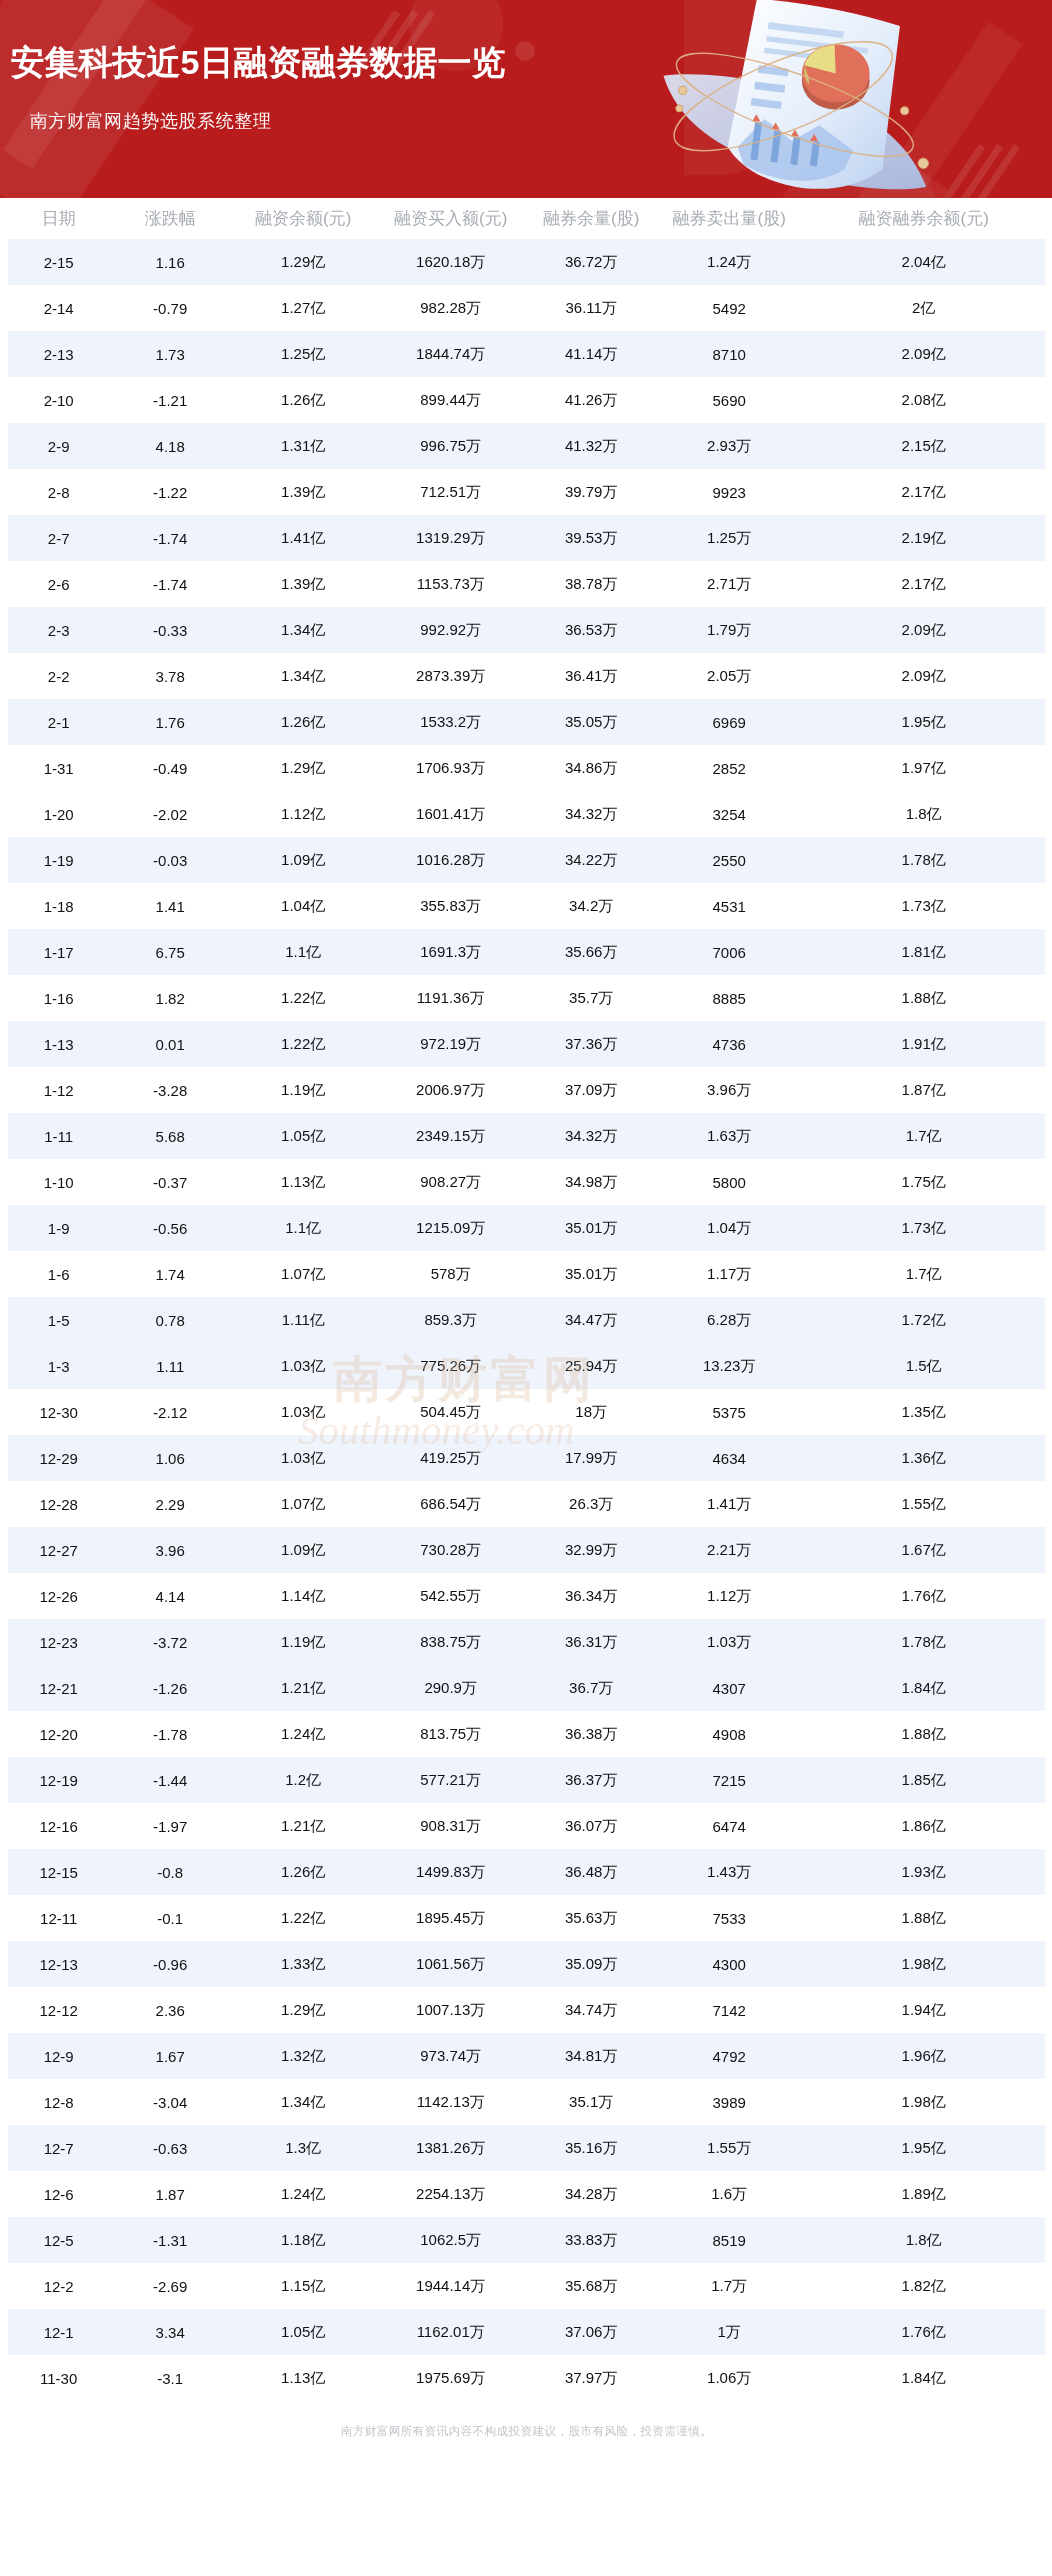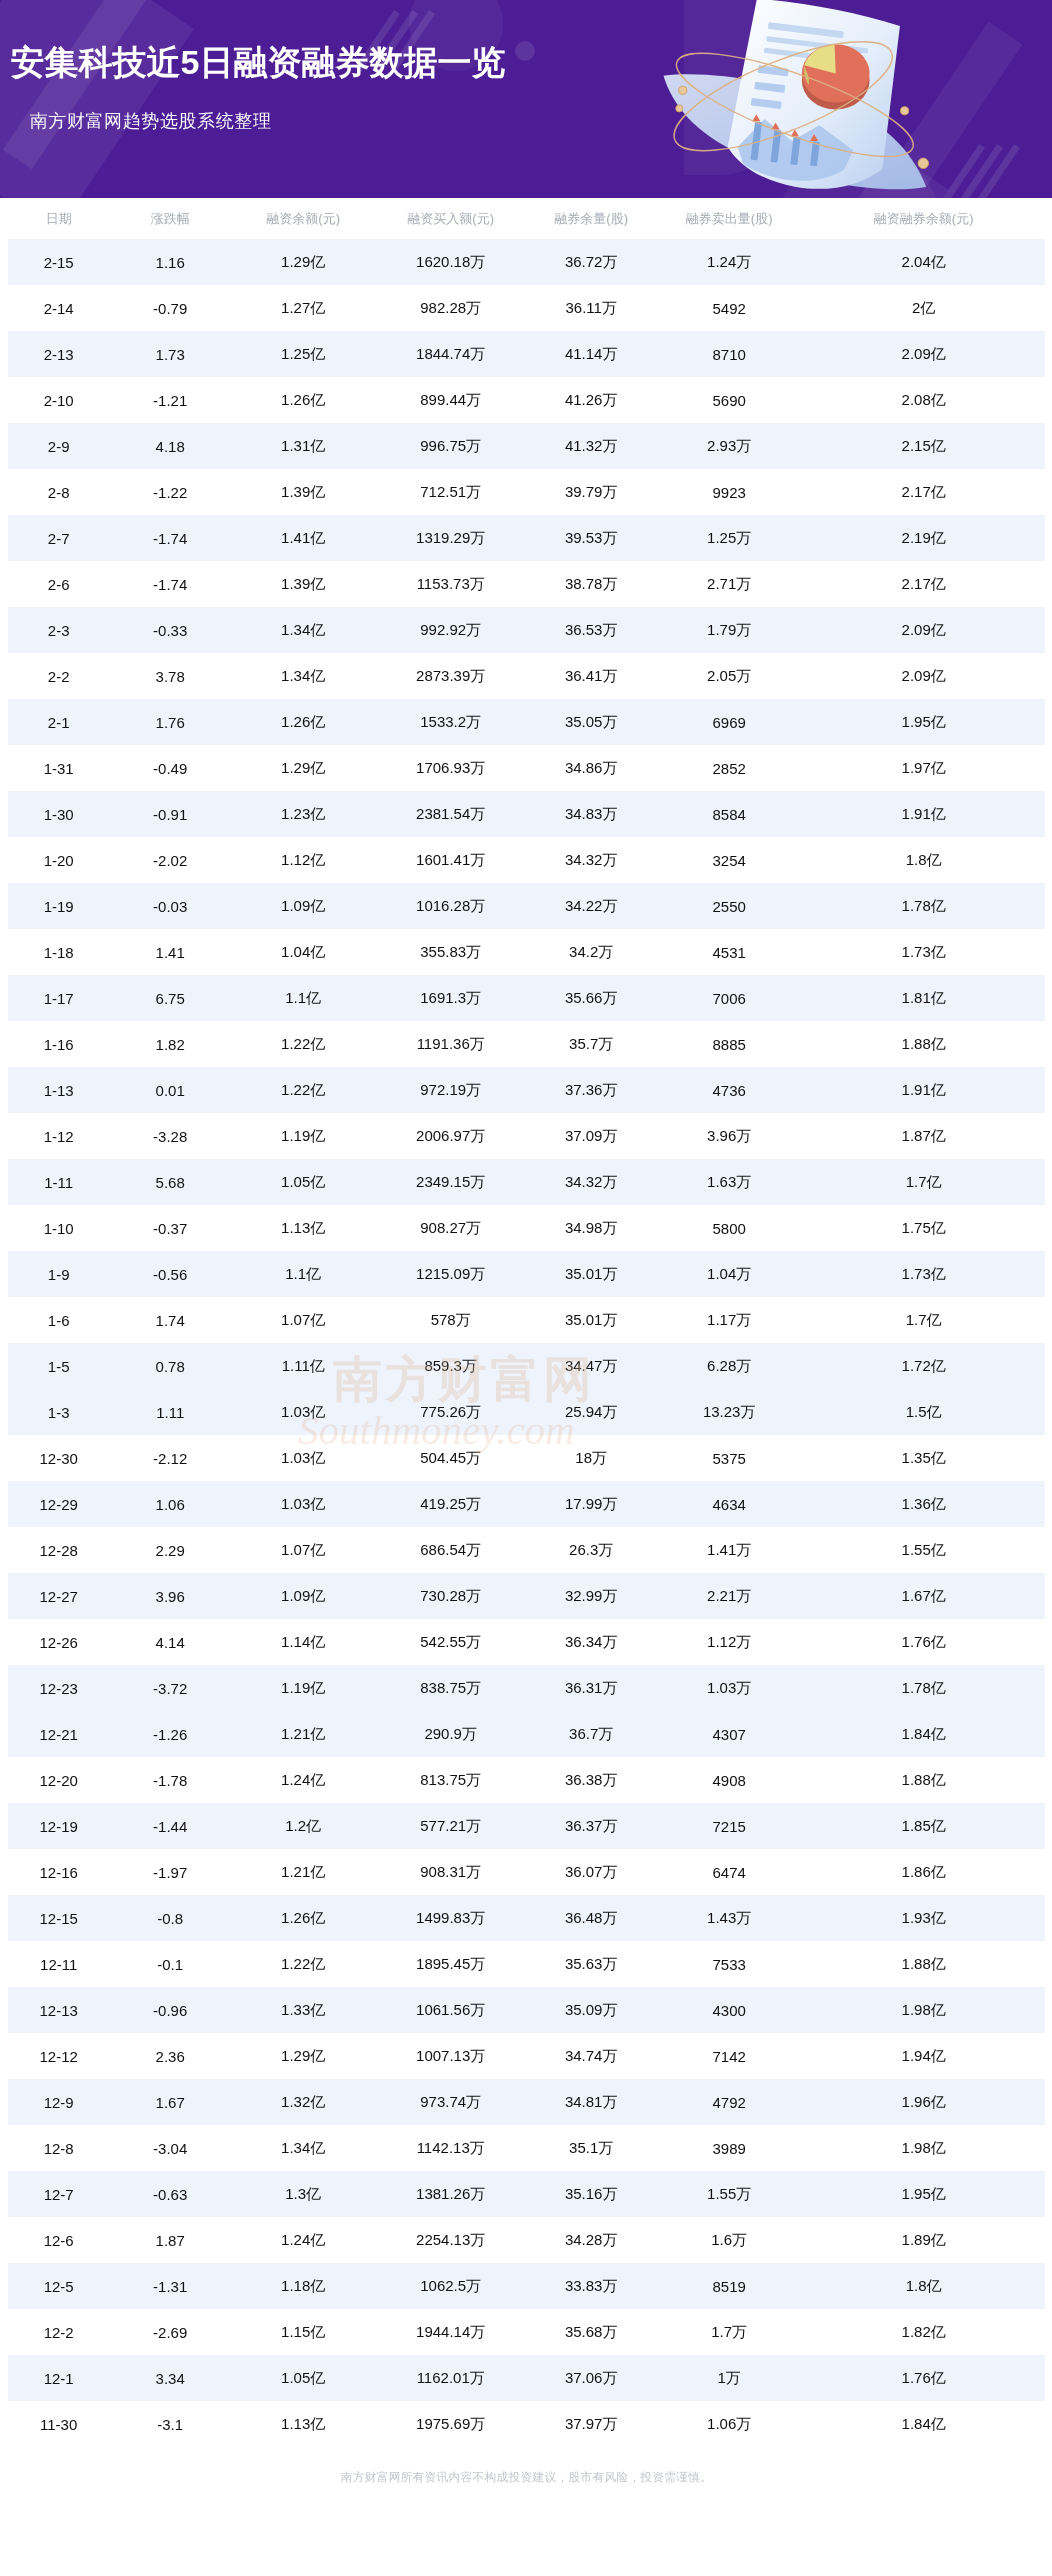--- a/index.html
+++ b/index.html
@@ -9,21 +9,21 @@
     background: #ffffff;
     font-family: "Liberation Sans", "DejaVu Sans", sans-serif;
     -webkit-font-smoothing: antialiased;
   }
 
   
   .banner {
     position: relative;
     width: 1053px;
     height: 198px;
-    background: #4c1d95;
+    background: #b91c1c;
     overflow: hidden;
   }
   .banner-deco { position: absolute; pointer-events: none; }
   .d1 { left: -35px; top: -41px; width: 175px; height: 246px;
         background: rgba(255,255,255,0.07); transform: rotate(34deg); }
   .d2 { left: 70px; top: -70px; width: 35px; height: 251px;
         background: rgba(255,255,255,0.08); transform: rotate(34deg); }
   .d3 { left: 409px; top: -23.4px; width: 94px; height: 94px;
         border-radius: 50%; background: rgba(255,255,255,0.05); }
   .d4 { left: 515px; top: 41px; width: 20px; height: 20px;
@@ -78,21 +78,21 @@
   table.fin col.c1 { width: 101px; }
   table.fin col.c2 { width: 122px; }
   table.fin col.c3 { width: 144px; }
   table.fin col.c4 { width: 151px; }
   table.fin col.c5 { width: 130px; }
   table.fin col.c6 { width: 146px; }
   table.fin col.c7 { width: 243px; }
 
   table.fin thead th {
     height: 41px;
-    font-size: 13px;
+    font-size: 17px;
     font-weight: normal;
     color: #a7acb4;
     text-align: center;
     vertical-align: middle;
     background: #ffffff;
     white-space: nowrap;
     padding: 0;
   }
   table.fin tbody td {
     height: 46px;
@@ -372,29 +372,20 @@
           </tr>
           <tr class="even">
             <td>1-31</td>
             <td>-0.49</td>
             <td>1.29亿</td>
             <td>1706.93万</td>
             <td>34.86万</td>
             <td>2852</td>
             <td>1.97亿</td>
           </tr>
-          <tr class="odd">
-            <td>1-30</td>
-            <td>-0.91</td>
-            <td>1.23亿</td>
-            <td>2381.54万</td>
-            <td>34.83万</td>
-            <td>8584</td>
-            <td>1.91亿</td>
-          </tr>
           <tr class="even">
             <td>1-20</td>
             <td>-2.02</td>
             <td>1.12亿</td>
             <td>1601.41万</td>
             <td>34.32万</td>
             <td>3254</td>
             <td>1.8亿</td>
           </tr>
           <tr class="odd">

